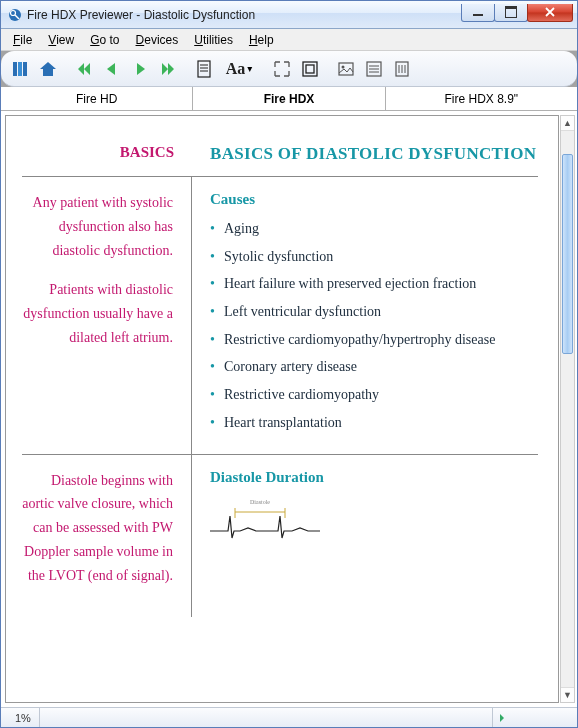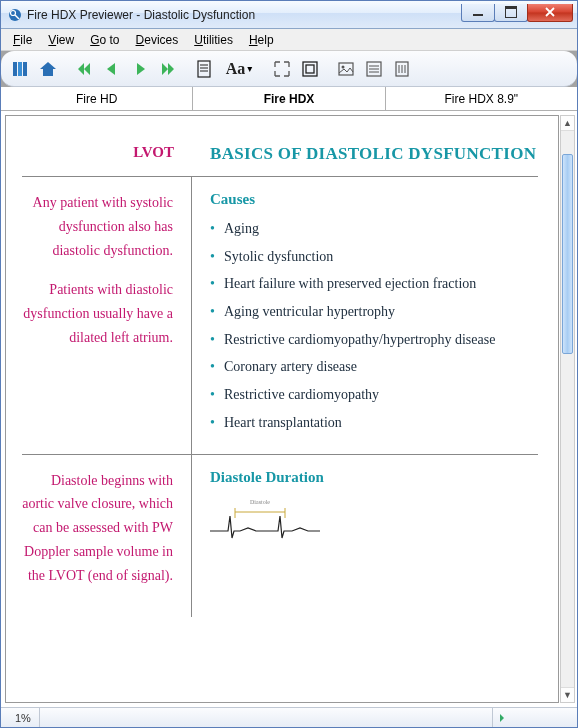--- a/index.html
+++ b/index.html
@@ -181,34 +181,34 @@
 
   <div class="devicetabs">
     <div class="devtab">Fire HD</div>
     <div class="devtab active">Fire HDX</div>
     <div class="devtab">Fire HDX 8.9"</div>
   </div>
 
   <div class="content-wrap">
     <div class="content">
       <div class="docgrid">
-        <div class="notes-h">LVOT</div>
+        <div class="notes-h">BASICS</div>
         <div class="main-h">BASICS OF DIASTOLIC DYSFUNCTION</div>
 
         <div class="sec-l row-sep-l">
           <p class="note-p">Any patient with systolic dysfunction also has diastolic dysfunction.</p>
           <p class="note-p">Patients with diastolic dysfunction usually have a dilated left atrium.</p>
         </div>
         <div class="sec-r row-sep-r">
           <h3>Causes</h3>
           <ul>
             <li>Aging</li>
             <li>Sytolic dysfunction</li>
             <li>Heart failure with preserved ejection fraction</li>
-            <li>Aging ventricular hypertrophy</li>
+            <li>Left ventricular dysfunction</li>
             <li>Restrictive cardiomyopathy/hypertrophy disease</li>
             <li>Coronary artery disease</li>
             <li>Restrictive cardiomyopathy</li>
             <li>Heart transplantation</li>
           </ul>
         </div>
 
         <div class="sec-l row-sep-l">
           <p class="note-p">Diastole beginns with aortic valve closure, which can be assessed with PW Doppler sample volume in the LVOT (end of signal).</p>
         </div>

